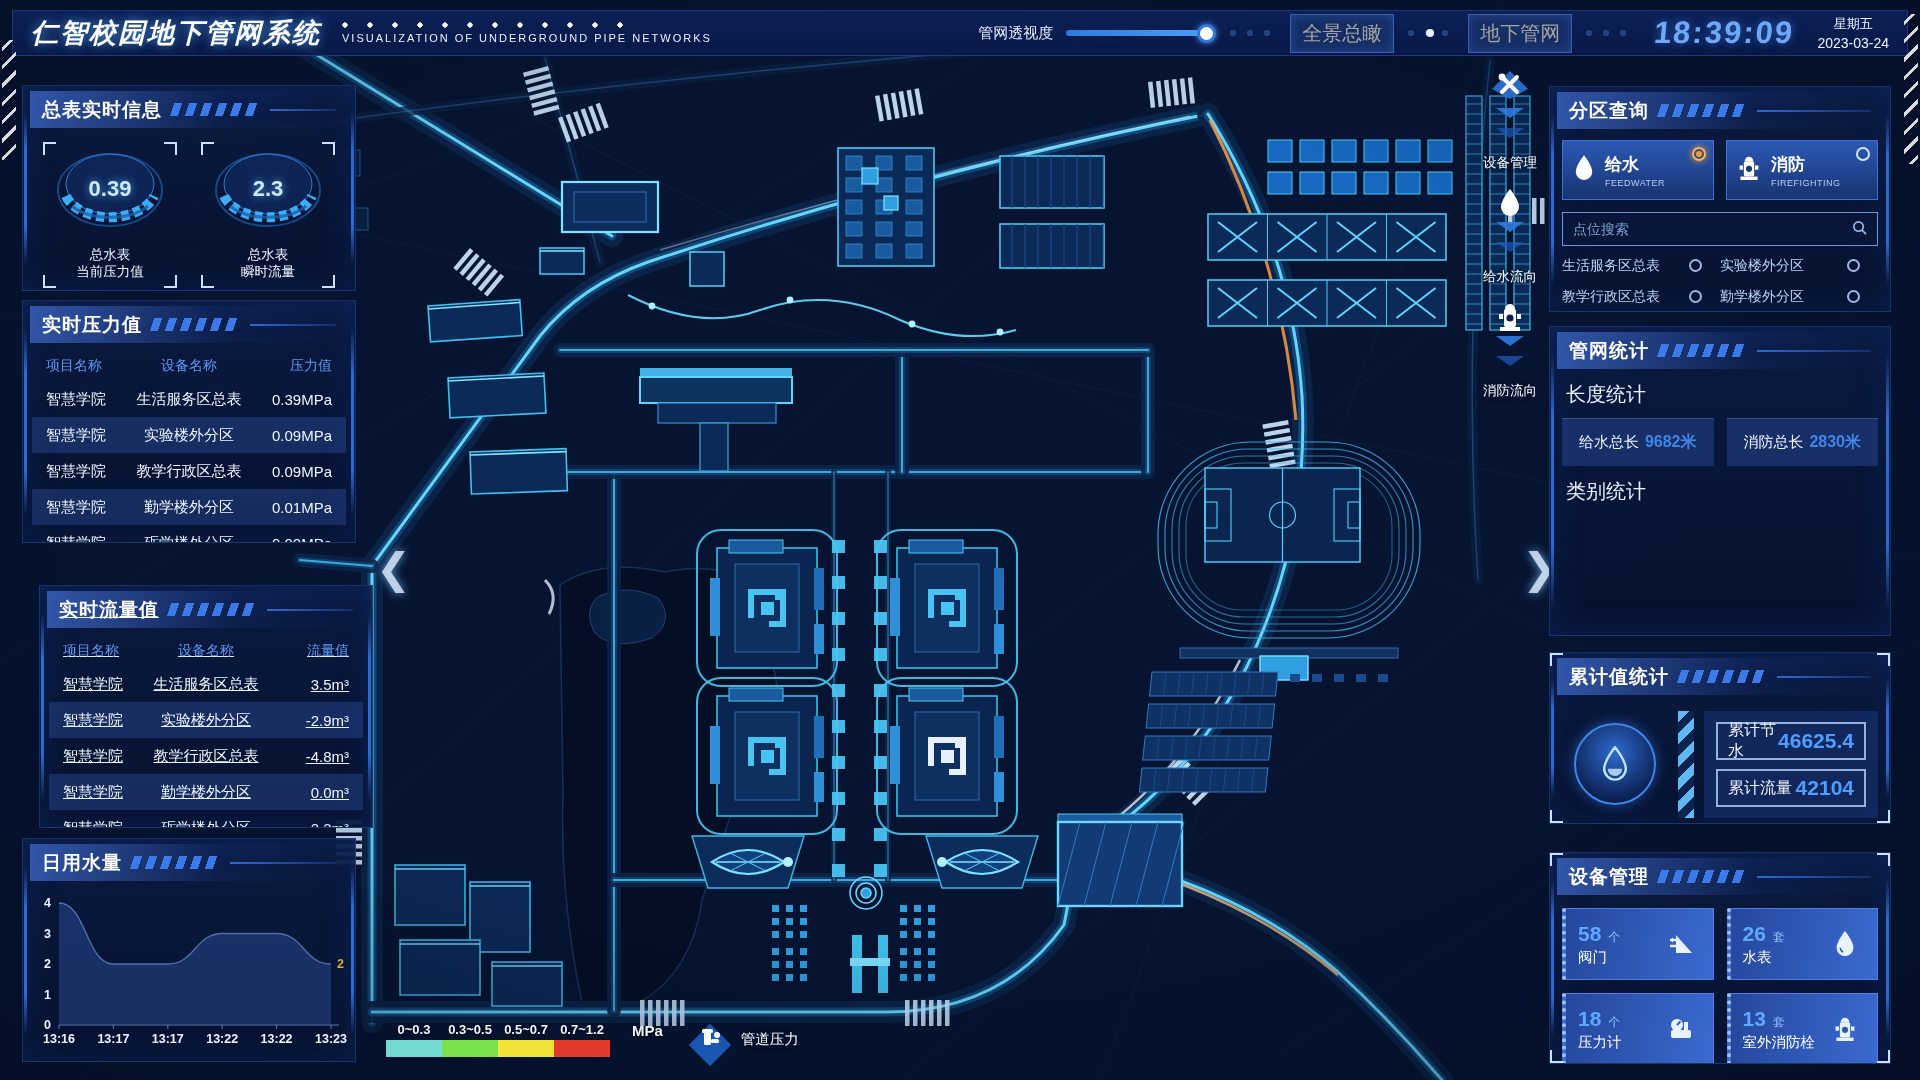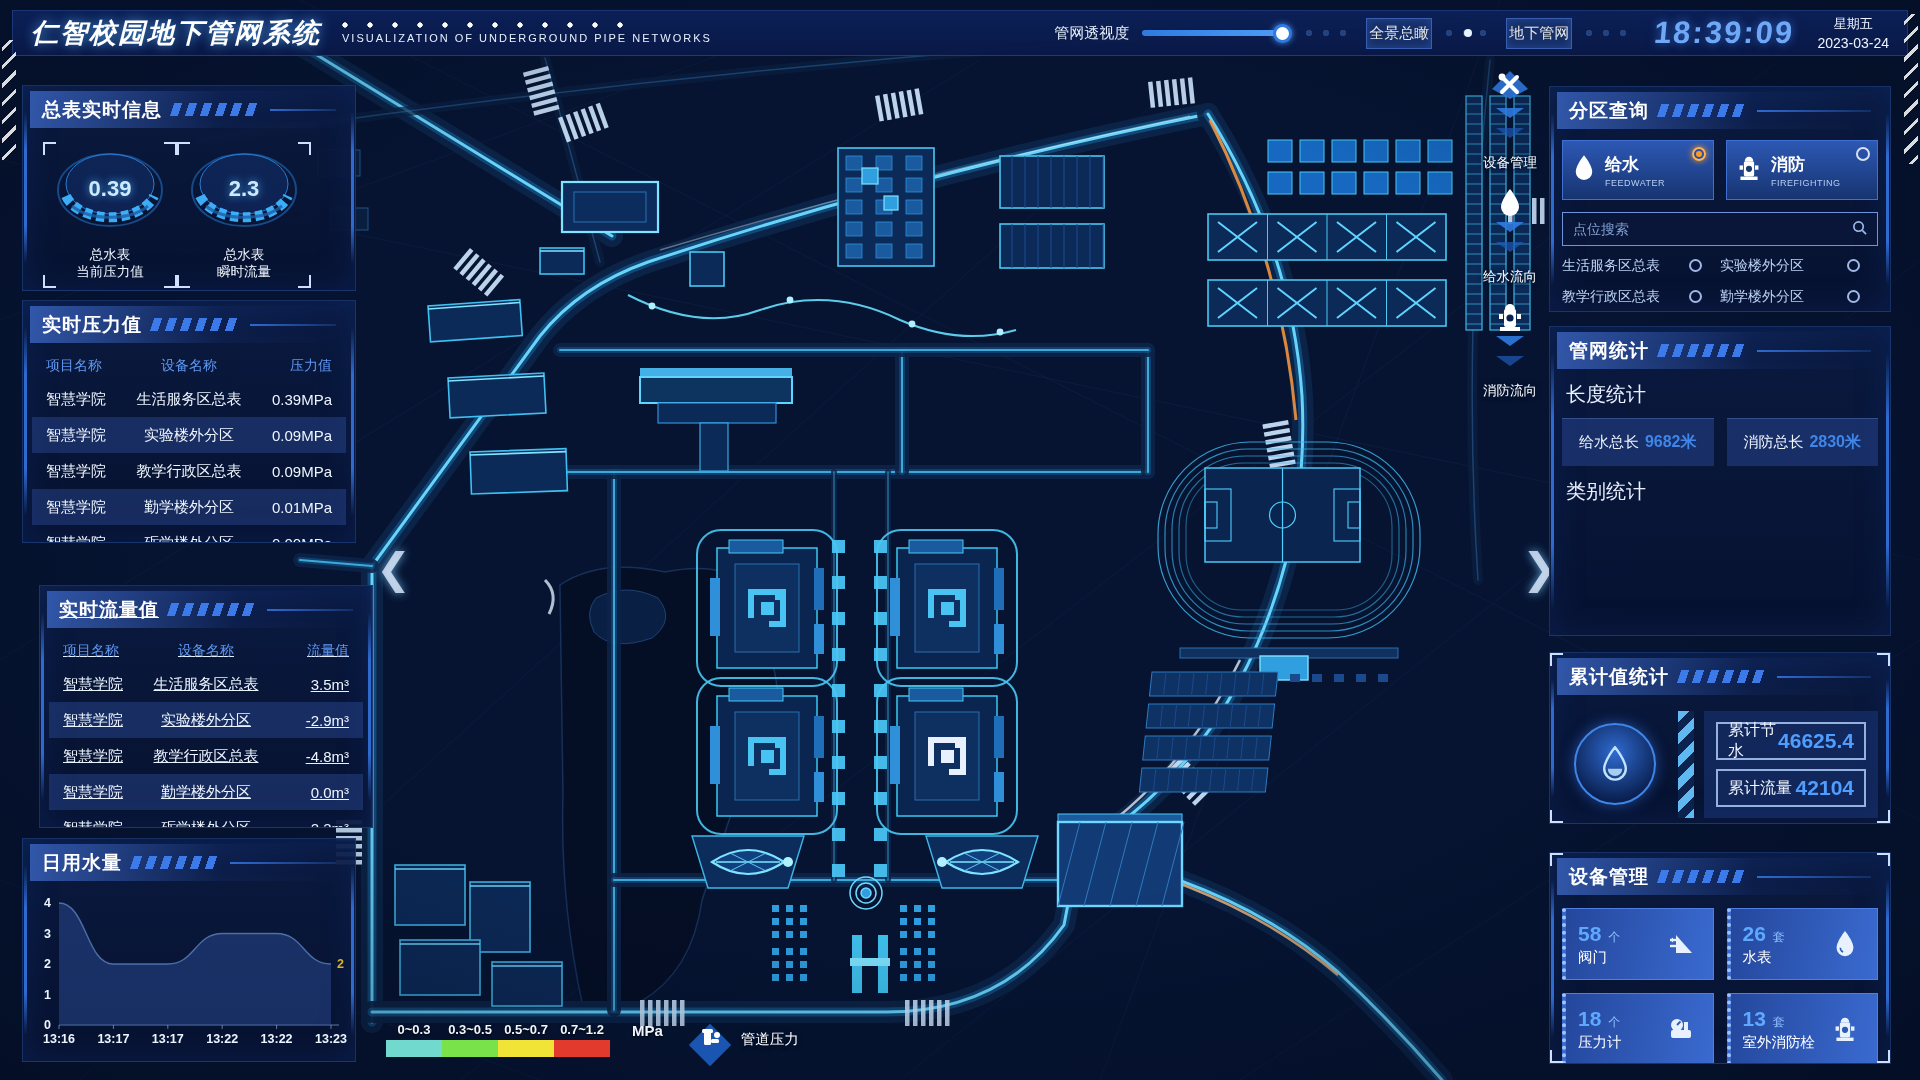--- a/index.html
+++ b/index.html
@@ -27,22 +27,22 @@
   .slider { position:relative; width:150px; height:18px; }
   .slider .track { position:absolute; left:0; right:6px; top:6px; height:6px; border-radius:3px;
     background:linear-gradient(90deg,#2f7ae0,#4f9df5); }
   .slider .knob { position:absolute; right:0; top:0; width:19px; height:19px; border-radius:50%;
     background:#fff; border:3px solid #2f7ae0; box-shadow:0 0 6px rgba(80,160,255,.9); }
   .dots3 { width:48px; height:8px;
     background:radial-gradient(circle 3.4px at 4px 4px,#23427e 3px,transparent 3.5px);
     background-size:17px 8px; background-repeat:repeat-x; position:relative; }
   .dots3.midw::after { content:""; position:absolute; left:19px; top:0; width:8px; height:8px;
     border-radius:50%; background:#e8f2ff; }
-  .hdr-btn { font-size:15px; color:#e5e5e5; background:#152e66; border:1px solid #3a5fb0;
-    padding:5px 2px; white-space:nowrap; cursor:pointer; box-shadow:inset 0 0 10px rgba(60,110,220,.4); }
+  .hdr-btn { font-size:20px; color:#a3a3a3; background:#152e66; border:1px solid #3a5fb0;
+    padding:5px 11px; white-space:nowrap; cursor:pointer; box-shadow:inset 0 0 10px rgba(60,110,220,.4); }
   .clock { font-size:31px; font-weight:bold; color:#6fa8f6; letter-spacing:2px; margin-left:8px;
     text-shadow:0 0 10px rgba(70,140,255,.6); transform:skewX(-5deg); }
   .datecol { display:flex; flex-direction:column; align-items:center; gap:2px; margin-left:10px; }
   .weekday { font-size:13px; color:#eef4ff; }
   .date { font-size:14px; color:#eef4ff; }
   .edge-deco { position:absolute; z-index:31; width:14px; height:150px;
     background:repeating-linear-gradient(135deg,transparent 0 5px,rgba(255,255,255,.85) 5px 8px,transparent 8px 13px); }
   .edge-deco.r { right:2px; top:14px; } .edge-deco.l { left:2px; top:40px; height:120px; }
 
   
@@ -64,21 +64,21 @@
   .tbl { margin:8px 9px 0; }
   .trh,.tr { display:flex; align-items:center; }
   .trh { height:30px; } .tr { height:36px; }
   .trh span { color:#5d97f2; font-size:14px; }
   .tr span { color:#eef5ff; font-size:15px; }
   .tr.alt { background:rgba(64,104,200,.30); }
   .c1 { width:96px; padding-left:14px; } .c2 { flex:1; text-align:center; }
   .c3 { width:96px; text-align:right; padding-right:14px; }
 
   
-  .gauge-row { display:flex; padding:14px 20px 0; }
+  .gauge-row { display:flex; justify-content:space-between; padding:14px 20px 0; }
   .gauge-card { width:134px; height:146px; position:relative; }
   .gauge-card svg { position:absolute; left:7px; top:2px; }
   .gauge-val { position:absolute; top:34px; left:0; right:0; text-align:center;
     color:#cfe9ff; font-size:22px; font-weight:bold; text-shadow:0 0 8px rgba(80,180,255,.9); }
   .gauge-lbl { position:absolute; bottom:8px; left:0; right:0; text-align:center;
     color:#f0f6ff; font-size:13.5px; line-height:17px; }
   .corners::before { content:""; position:absolute; inset:0; pointer-events:none; background:
     linear-gradient(#cfe0ff,#cfe0ff) 0 0/13px 2px no-repeat,
     linear-gradient(#cfe0ff,#cfe0ff) 0 0/2px 13px no-repeat,
     linear-gradient(#cfe0ff,#cfe0ff) 100% 0/13px 2px no-repeat,

